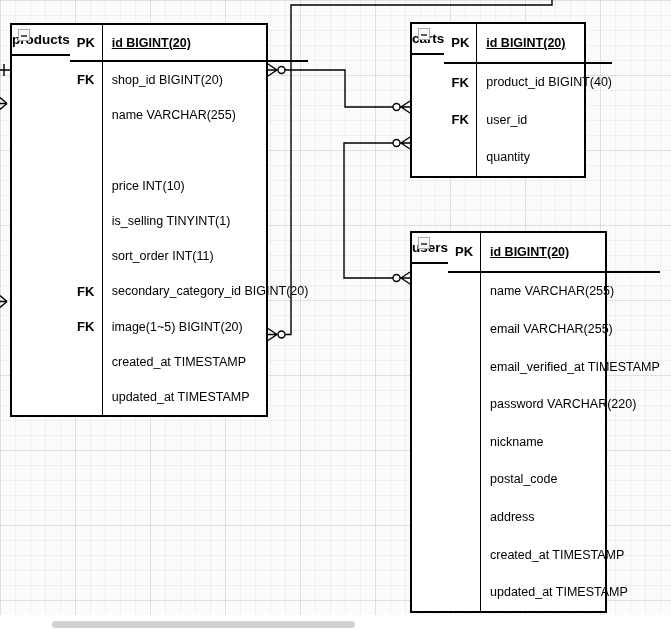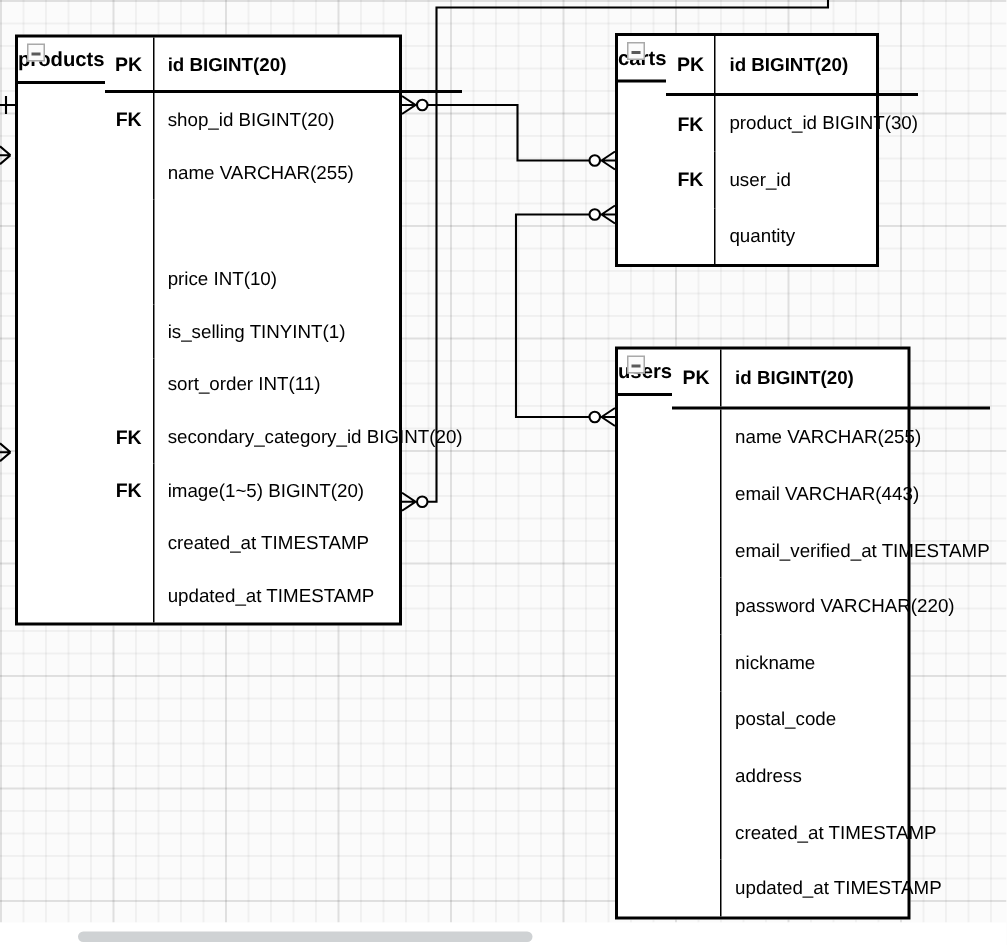--- a/index.html
+++ b/index.html
@@ -50,21 +50,21 @@
   .er-row.pk-row { border-bottom:2px solid #000000; }
   .er-key {
     flex:0 0 33px; border-right:1.5px solid #000000;
     display:flex; align-items:center; justify-content:center;
     font-weight:bold; font-size:13px; color:#000;
   }
   .er-field {
     flex:1 1 auto; display:flex; align-items:center;
     padding-left:9px; font-size:12.5px; color:#000; white-space:nowrap;
   }
-  .pk-row .er-field { font-weight:bold; }
+  .pk-row .er-field { font-weight:bold; text-decoration:underline; }
 </style>
 </head>
 <body>
 
 <div class="canvas"></div>
 
 <svg class="wires" width="671" height="630" viewBox="0 0 671 630">
   <g stroke="#000000" stroke-width="1.4" fill="none">
 
     <g>
@@ -162,21 +162,21 @@
     <span class="er-title">carts</span>
   </div>
   <div class="er-body">
 
   <div class="er-row pk-row">
         <div class="er-key">PK</div>
         <div class="er-field">id BIGINT(20)</div>
       </div>
       <div class="er-row">
         <div class="er-key">FK</div>
-        <div class="er-field">product_id BIGINT(30)</div>
+        <div class="er-field">product_id BIGINT(40)</div>
       </div>
       <div class="er-row">
         <div class="er-key">FK</div>
         <div class="er-field">user_id</div>
       </div>
       <div class="er-row">
         <div class="er-key"></div>
         <div class="er-field">quantity</div>
       </div>
     </div>
@@ -192,21 +192,21 @@
   <div class="er-row pk-row">
         <div class="er-key">PK</div>
         <div class="er-field">id BIGINT(20)</div>
       </div>
       <div class="er-row">
         <div class="er-key"></div>
         <div class="er-field">name VARCHAR(255)</div>
       </div>
       <div class="er-row">
         <div class="er-key"></div>
-        <div class="er-field">email VARCHAR(443)</div>
+        <div class="er-field">email VARCHAR(255)</div>
       </div>
       <div class="er-row">
         <div class="er-key"></div>
         <div class="er-field">email_verified_at TIMESTAMP</div>
       </div>
       <div class="er-row">
         <div class="er-key"></div>
         <div class="er-field">password VARCHAR(220)</div>
       </div>
       <div class="er-row">

